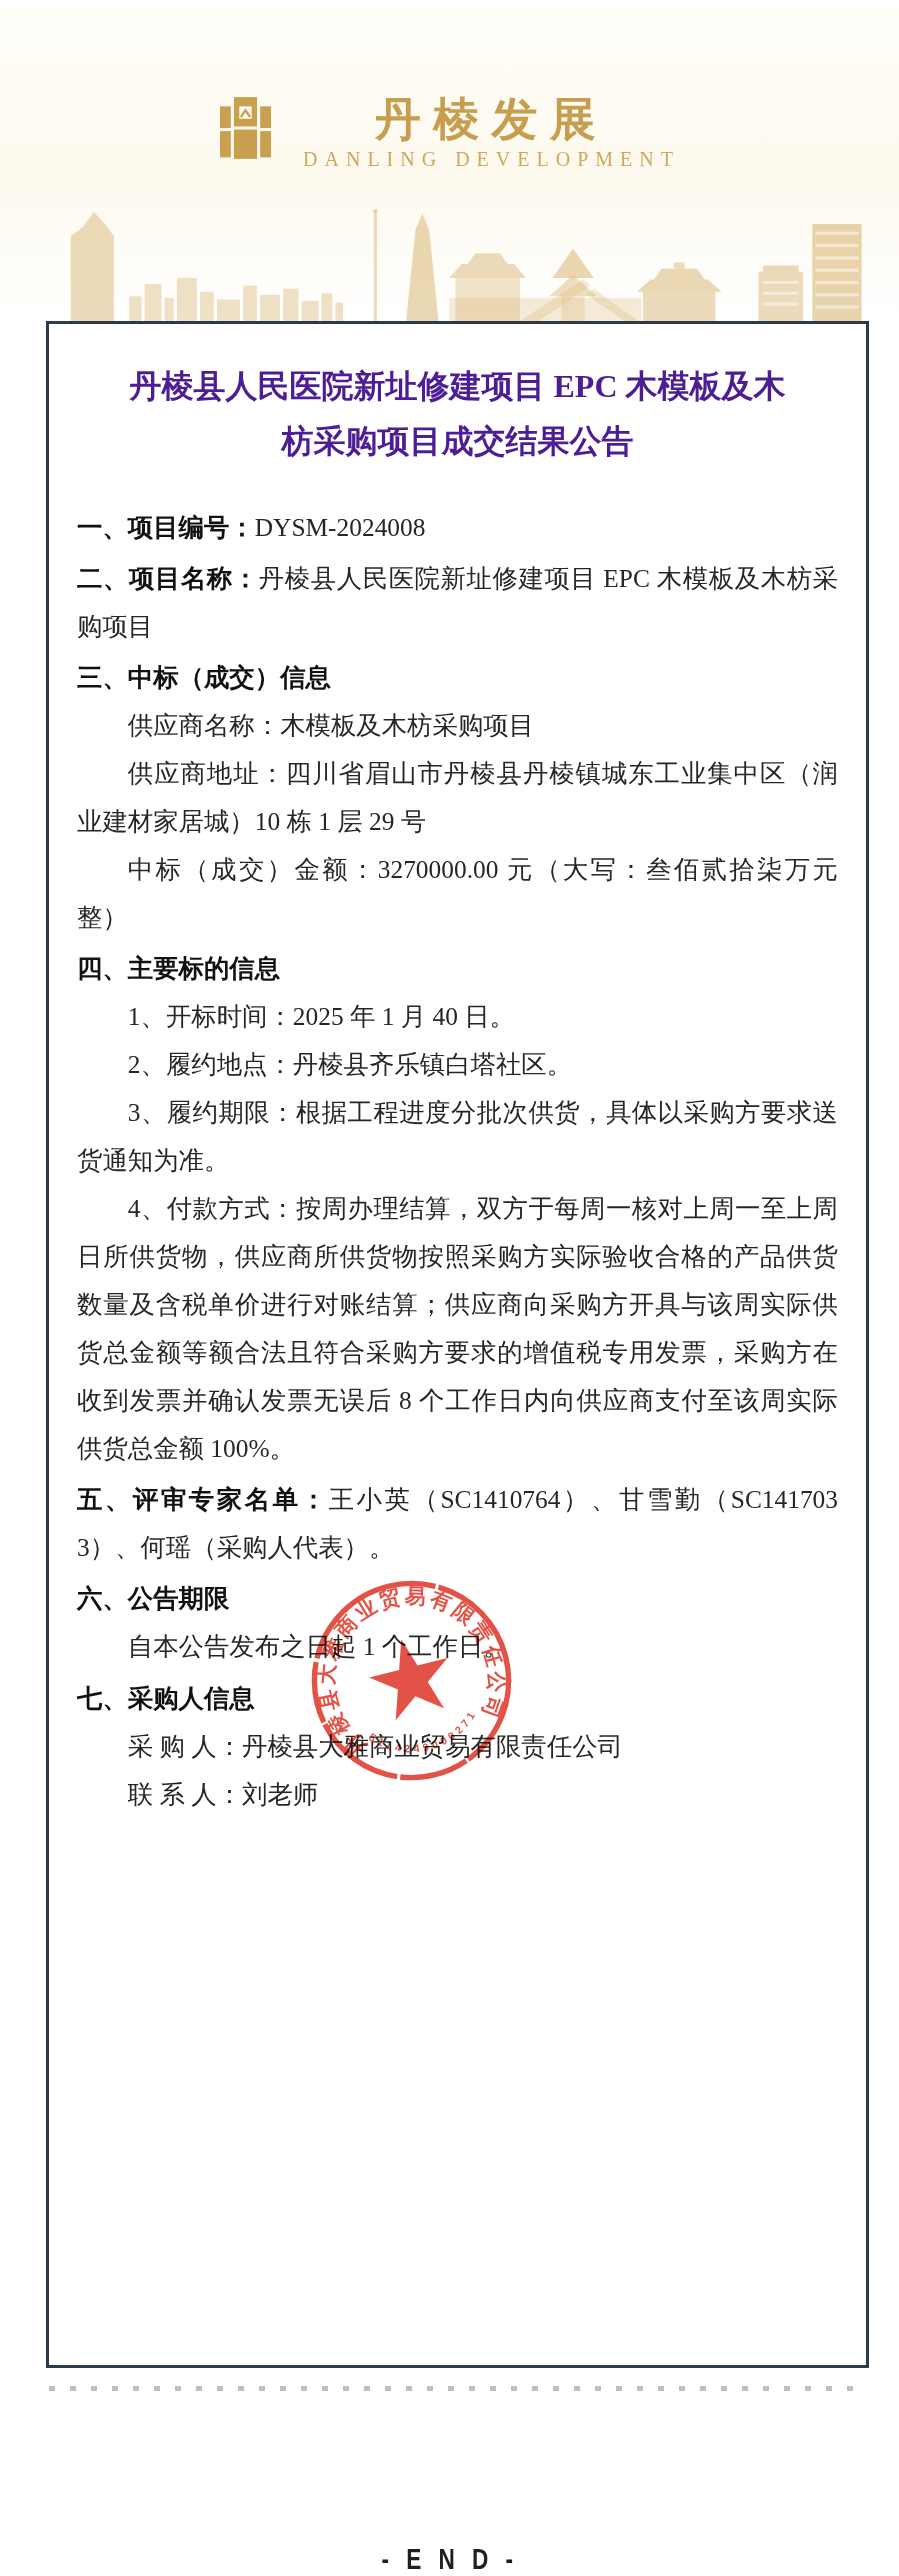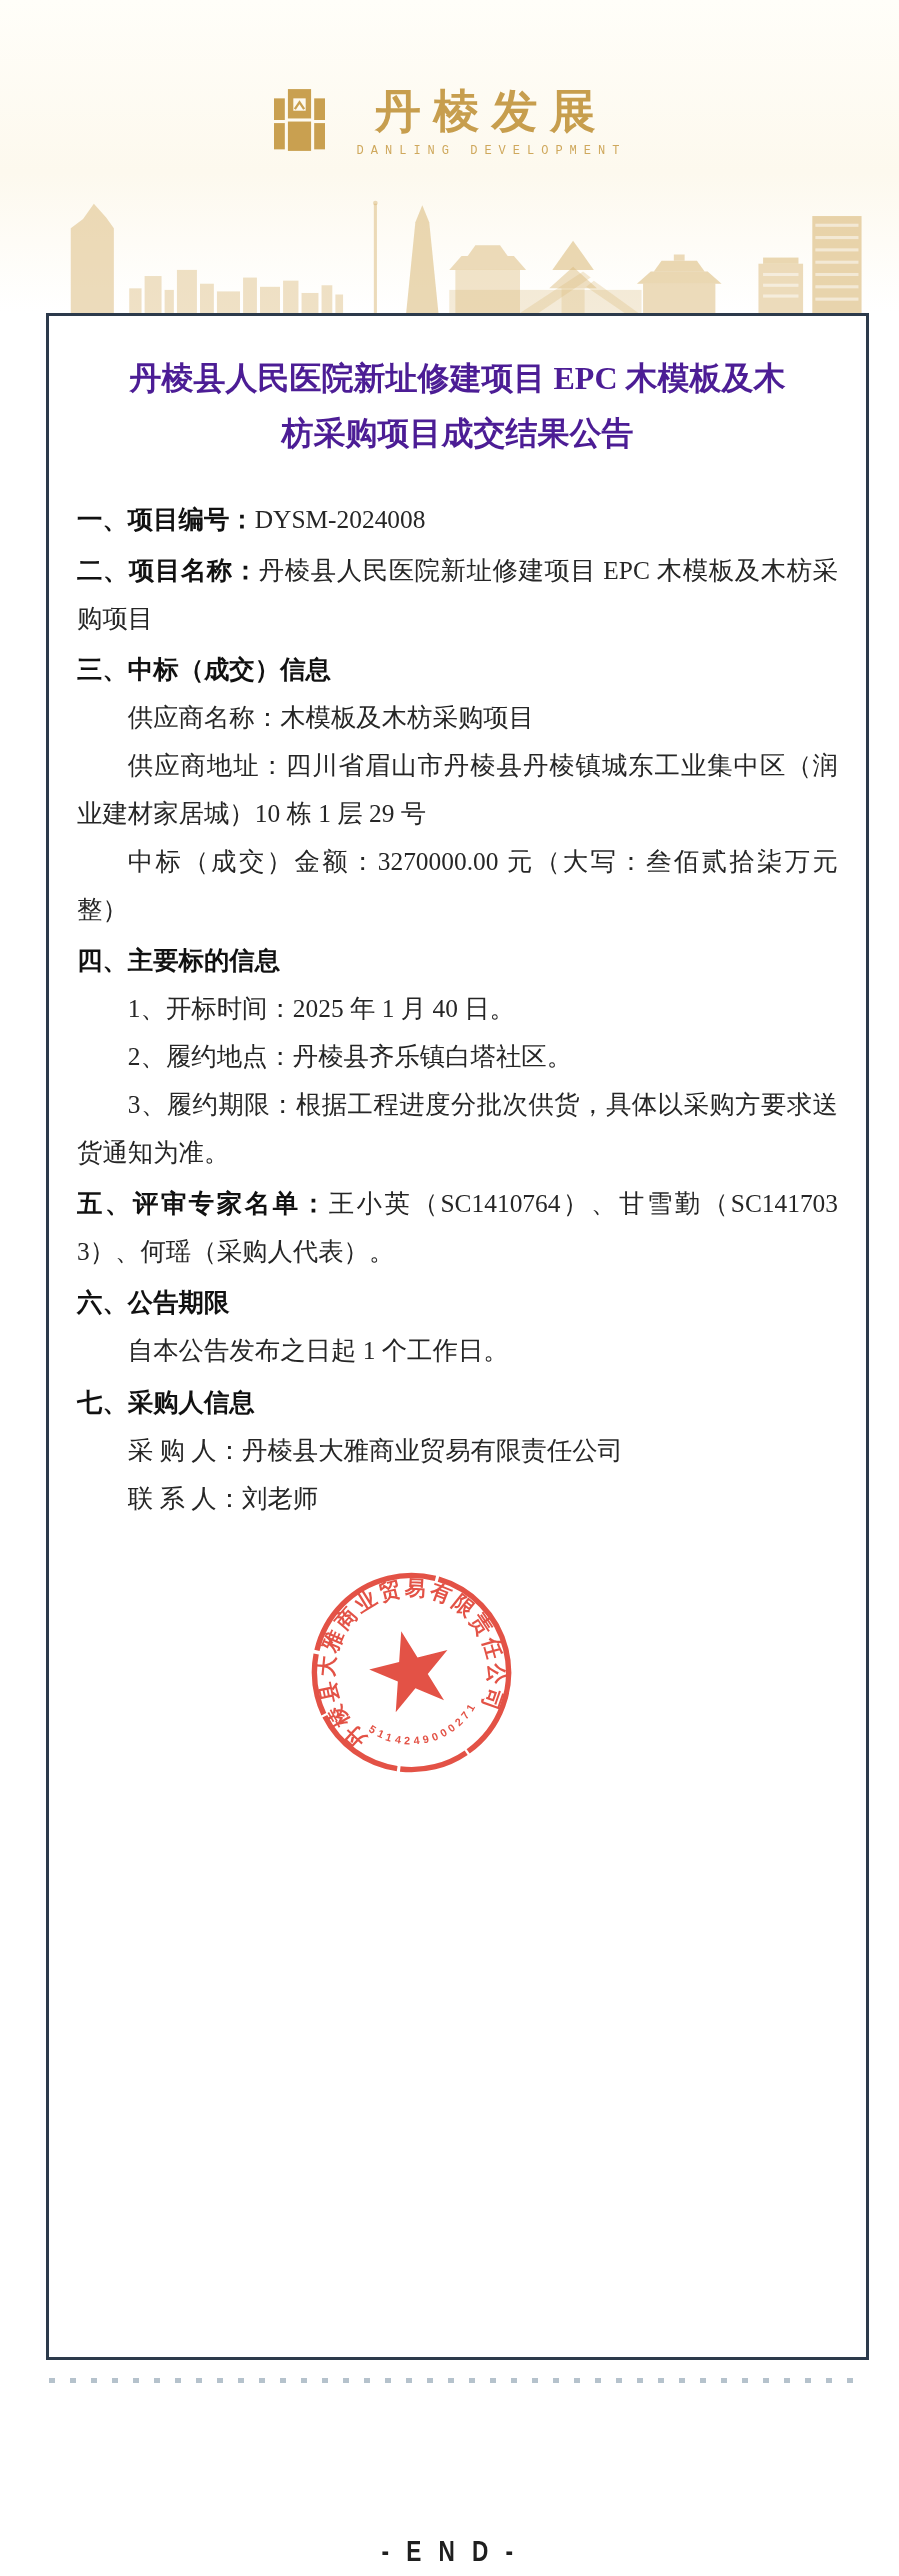--- a/index.html
+++ b/index.html
@@ -5,35 +5,36 @@
   html,body{margin:0;padding:0;background:#ffffff;}
   .page{
     width:900px;height:2576px;overflow:hidden;position:relative;
     background:#ffffff;
     font-family:"Liberation Serif","DejaVu Serif",serif;
   }
   
   .header-band{
     height:313px;box-sizing:border-box;position:relative;
     background:linear-gradient(180deg,#fffef9 0%,#fdf9ee 55%,#ffffff 100%);
+    margin-top:8px;
   }
   .logo-row{
     display:flex;justify-content:center;align-items:flex-start;
     gap:32px;padding-top:86px;
   }
   .logo-mark{width:51px;height:62px;flex:0 0 auto;margin-top:3.1px;}
   .logo-texts{text-align:center;}
   .logo-cn{
     font-family:"Liberation Serif","DejaVu Serif",serif;
     font-weight:700;font-size:46px;line-height:51px;
     letter-spacing:12.3px;color:#c79e4e;white-space:nowrap;
   }
   .logo-en{
-    font-family:Liberation Mono, monospace;
-    font-size:12px;line-height:17px;letter-spacing:7px;
+    font-family:Liberation Serif, serif;
+    font-size:20px;line-height:17px;letter-spacing:7px;
     color:#cfa85c;margin-top:6.2px;white-space:nowrap;
   }
   .skyline{position:absolute;left:0;bottom:0;width:900px;height:117px;display:block;}
   
   .doc-box{
     margin:0 31px 0 46px;
     border:3.8px solid #2c3a4b;
     background:#ffffff;
     box-sizing:border-box;
     height:2047px;
@@ -176,20 +177,21 @@
     <p class="para indent"><span>中标（成交）金额：3270000.00 元（大写：叁佰贰拾柒万元整）</span></p>
 
     <p class="para sec"><span class="lbl">四、主要标的信息</span></p>
 
     <p class="para indent"><span>1、开标时间：2025 年 1 月 40 日。</span></p>
 
     <p class="para indent"><span>2、履约地点：丹棱县齐乐镇白塔社区。</span></p>
 
     <p class="para indent"><span>3、履约期限：根据工程进度分批次供货，具体以采购方要求送货通知为准。</span></p>
 
+    <p class="para indent"><span>4、付款方式：按周办理结算，双方于每周一核对上周一至上周日所供货物，供应商所供货物按照采购方实际验收合格的产品供货数量及含税单价进行对账结算；供应商向采购方开具与该周实际供货总金额等额合法且符合采购方要求的增值税专用发票，采购方在收到发票并确认发票无误后 8 个工作日内向供应商支付至该周实际供货总金额 100%。</span></p>
 
     <p class="para sec"><span class="lbl">五、评审专家名单：</span><span>王小英（SC1410764）、甘雪勤（SC1417033）、何瑶（采购人代表）。</span></p>
 
     <p class="para sec"><span class="lbl">六、公告期限</span></p>
 
     <p class="para indent"><span>自本公告发布之日起 1 个工作日。</span></p>
 
     <p class="para sec"><span class="lbl">七、采购人信息</span></p>
 
     <p class="para indent"><span>采 购 人：丹棱县大雅商业贸易有限责任公司</span></p>

